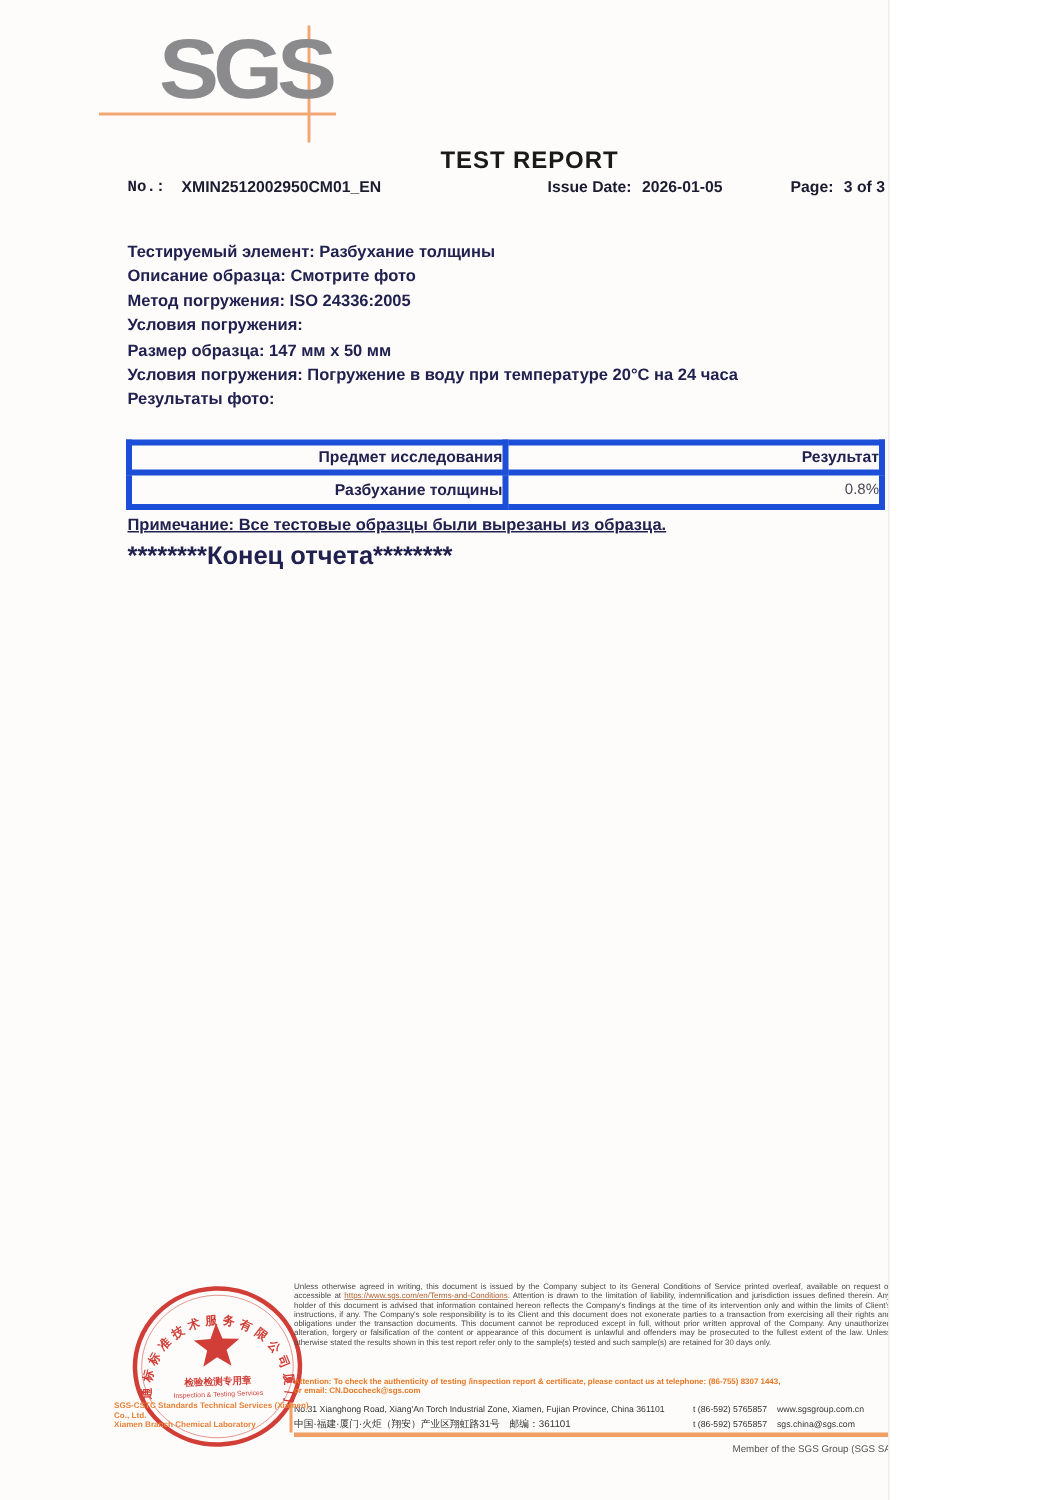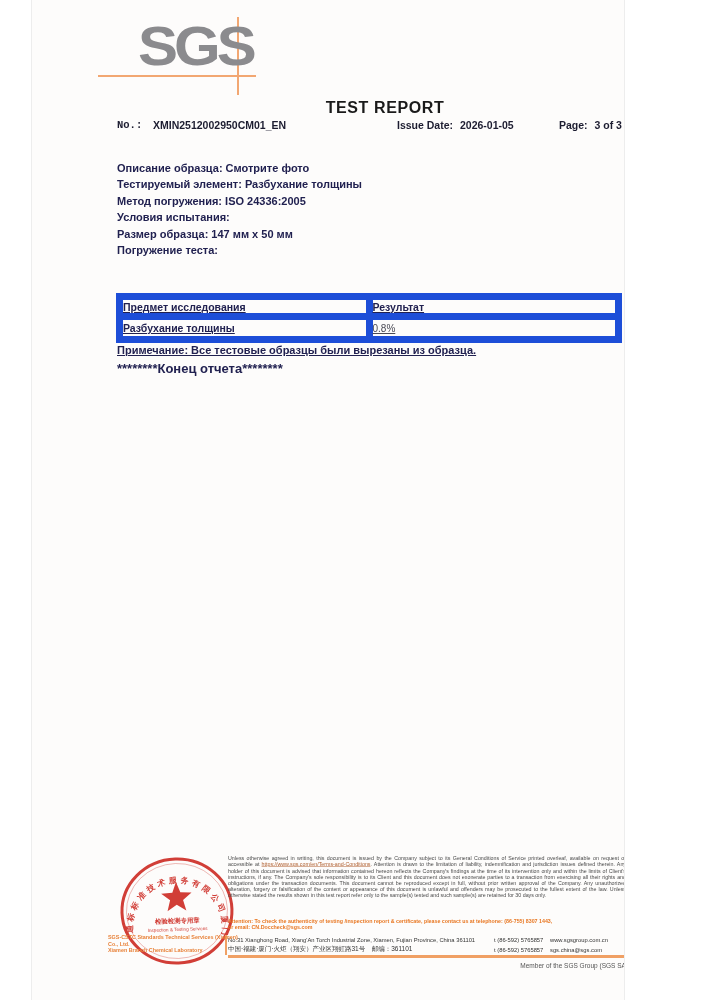--- a/index.html
+++ b/index.html
@@ -5,21 +5,20 @@
   * { margin: 0; padding: 0; box-sizing: border-box; }
   html, body { background: #ffffff; }
   body { font-family: "Liberation Sans", sans-serif; }
   .page {
     position: relative;
     width: 592px;
     height: 1000px;
     background: #fdfcfb;
     overflow: hidden;
     outline: 1px solid #ededed;
-    margin-left: 32px;
   }
 
   
   .logo-text {
     position: absolute;
     left: 106px;
     top: 18px;
     font-size: 60px;
     line-height: 60px;
     font-weight: bold;
@@ -87,44 +86,43 @@
   
   table.results {
     position: absolute;
     left: 84px;
     top: 293px;
     width: 506px;
     border-collapse: collapse;
     table-layout: fixed;
   }
   table.results th, table.results td {
-    border: 7px solid #1d4ed8;
-    text-align: left;
+    border: 4px solid #1d4ed8;
+    text-align: right;
     font-size: 10.5px;
     color: #212150;
-    text-decoration: underline;
   }
   table.results th { font-weight: bold; height: 20px; }
   table.results td { height: 23px; font-weight: bold; }
   table.results td.result-val { font-weight: normal; color: #4a4a55; font-size: 10px; }
 
   .remark {
     position: absolute;
     left: 85px;
     top: 344px;
     font-size: 11px;
     font-weight: bold;
     color: #212150;
     text-decoration: underline;
   }
   .end-line {
     position: absolute;
     left: 85px;
     top: 361px;
-    font-size: 13px;
+    font-size: 17px;
     font-weight: bold;
     color: #212150;
   }
 
   
   .stamp-svg {
     position: absolute;
     left: 86px;
     top: 856px;
     width: 118px;
@@ -204,26 +202,27 @@
       <span>Issue Date:</span>
       <span>2026-01-05</span>
     </span>
     <span class="pg">
       <span>Page:</span>
       <span>3 of 3</span>
     </span>
   </div>
 
   <div class="body-lines">
+    <div>Тестируемый элемент: Разбухание толщины</div>
     <div>Описание образца: Смотрите фото</div>
-    <div>Тестируемый элемент: Разбухание толщины</div>
     <div>Метод погружения: ISO 24336:2005</div>
-    <div>Условия испытания:</div>
+    <div>Условия погружения:</div>
     <div>Размер образца: 147 мм x 50 мм</div>
-    <div>Погружение теста:</div>
+    <div>Условия погружения: Погружение в воду при температуре 20°C на 24 часа</div>
+    <div>Результаты фото:</div>
   </div>
 
   <table class="results">
     <tbody>
         <tr>
       <th>Предмет исследования</th>
       <th>Результат</th>
     </tr>
     <tr>
       <td>Разбухание толщины</td>

